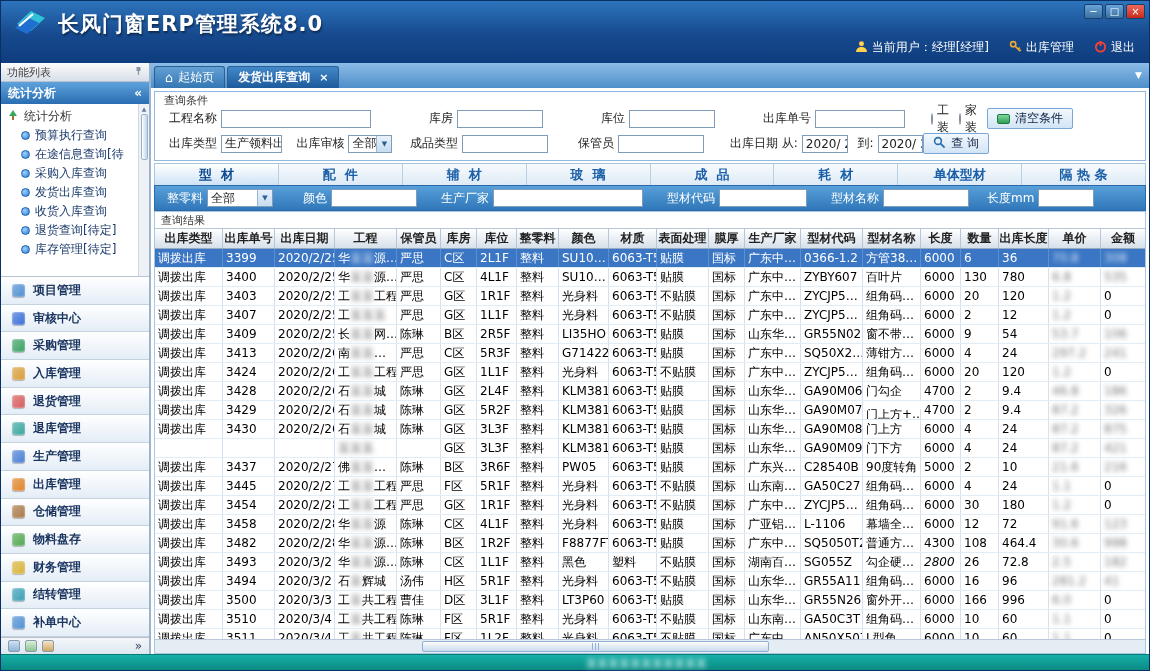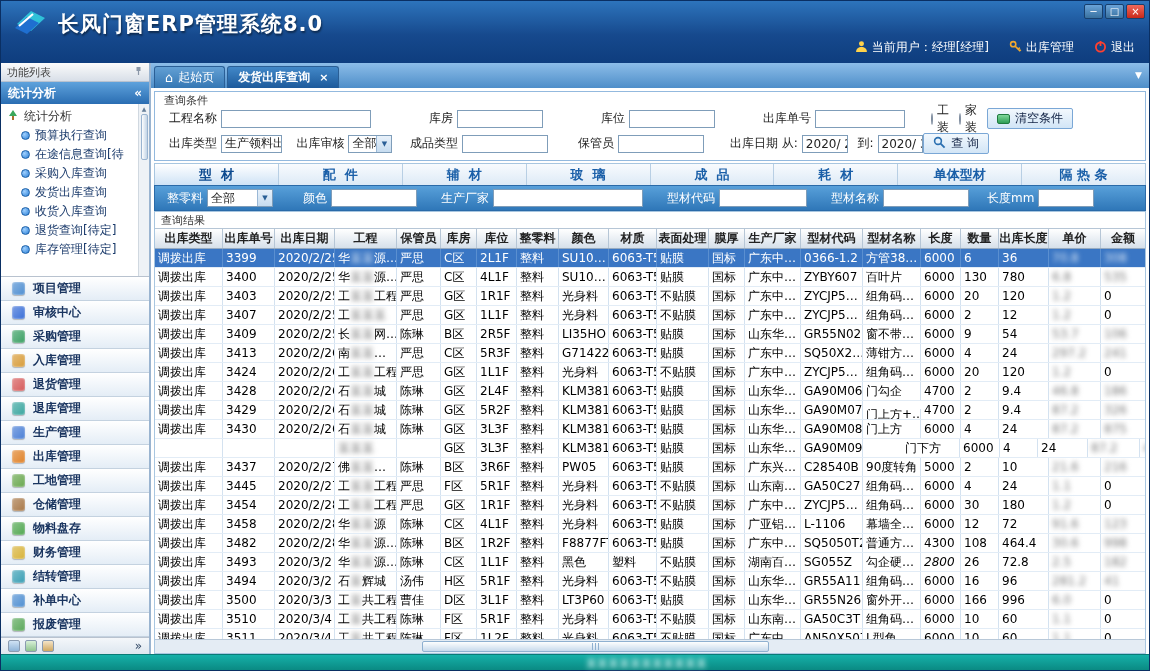--- a/index.html
+++ b/index.html
@@ -241,46 +241,38 @@
           </div>
           <div class="menu-item">
             <span class="menu-icon" style="background: linear-gradient(135deg, rgba(255, 255, 255, 0.333), transparent), rgb(74, 127, 214);"></span>
             <span>生产管理</span>
           </div>
           <div class="menu-item">
             <span class="menu-icon" style="background: linear-gradient(135deg, rgba(255, 255, 255, 0.333), transparent), rgb(224, 131, 42);"></span>
             <span>出库管理</span>
           </div>
           <div class="menu-item">
-            <span class="menu-icon" style="background: linear-gradient(135deg, rgba(255, 255, 255, 0.333), transparent), rgb(106, 168, 79);"></span>
-            <span>工地管理</span>
-          </div>
-          <div class="menu-item">
             <span class="menu-icon" style="background: linear-gradient(135deg, rgba(255, 255, 255, 0.333), transparent), rgb(168, 120, 72);"></span>
             <span>仓储管理</span>
           </div>
           <div class="menu-item">
             <span class="menu-icon" style="background: linear-gradient(135deg, rgba(255, 255, 255, 0.333), transparent), rgb(82, 168, 82);"></span>
             <span>物料盘存</span>
           </div>
           <div class="menu-item">
             <span class="menu-icon" style="background: linear-gradient(135deg, rgba(255, 255, 255, 0.333), transparent), rgb(216, 179, 58);"></span>
             <span>财务管理</span>
           </div>
           <div class="menu-item">
             <span class="menu-icon" style="background: linear-gradient(135deg, rgba(255, 255, 255, 0.333), transparent), rgb(58, 159, 181);"></span>
             <span>结转管理</span>
           </div>
           <div class="menu-item">
             <span class="menu-icon" style="background: linear-gradient(135deg, rgba(255, 255, 255, 0.333), transparent), rgb(79, 143, 210);"></span>
             <span>补单中心</span>
-          </div>
-          <div class="menu-item">
-            <span class="menu-icon" style="background: linear-gradient(135deg, rgba(255, 255, 255, 0.333), transparent), rgb(90, 168, 90);"></span>
-            <span>报废管理</span>
           </div>
         </div>
       <div class="side-toolbar">
         <span class="tool-sq a"></span>
         <span class="tool-sq b"></span>
         <span class="tool-sq c"></span>
         <span class="more-glyph">»</span>
       </div>
     </div>
 
@@ -710,21 +702,21 @@
                 <div class="tcell" style="width: 44px;"></div>
                 <div class="tcell" style="width: 36px;">G区</div>
                 <div class="tcell" style="width: 40px;">3L3F</div>
                 <div class="tcell" style="width: 42px;">整料</div>
                 <div class="tcell" style="width: 50px;">KLM3817</div>
                 <div class="tcell" style="width: 48px;">6063-T5</div>
                 <div class="tcell" style="width: 52px;">贴膜</div>
                 <div class="tcell" style="width: 36px;">国标</div>
                 <div class="tcell" style="width: 56px;">山东华…</div>
                 <div class="tcell" style="width: 62px;">GA90M09…</div>
-                <div class="tcell" style="width: 58px; margin-left: 39px;">门下方</div>
+                <div class="tcell" style="width: 58px;">门下方</div>
                 <div class="tcell" style="width: 40px;">6000</div>
                 <div class="tcell" style="width: 38px;">4</div>
                 <div class="tcell" style="width: 50px;">24</div>
                 <div class="tcell" style="width: 52px;">
                   <span class="censored">87.2</span>
                 </div>
                 <div class="tcell" style="width: 45px;">
                   <span class="censored">421</span>
                 </div>
               </div>

